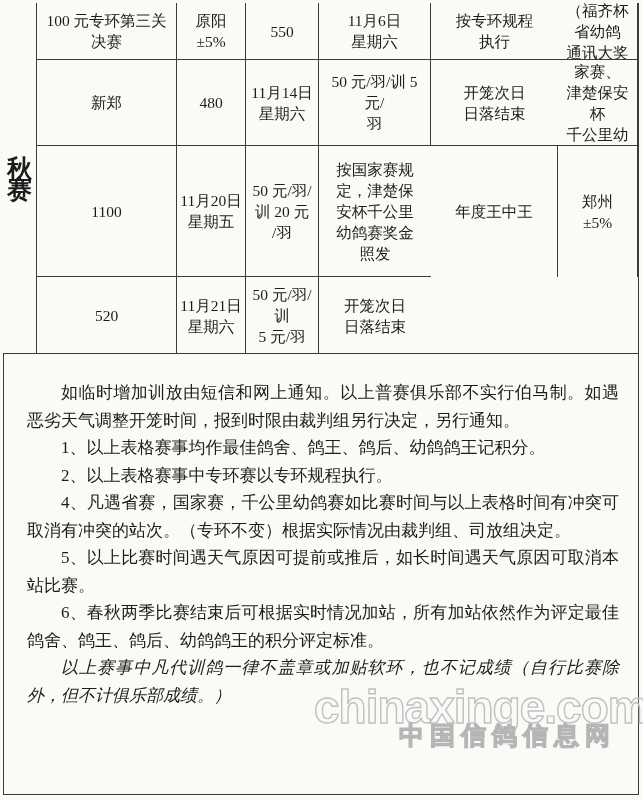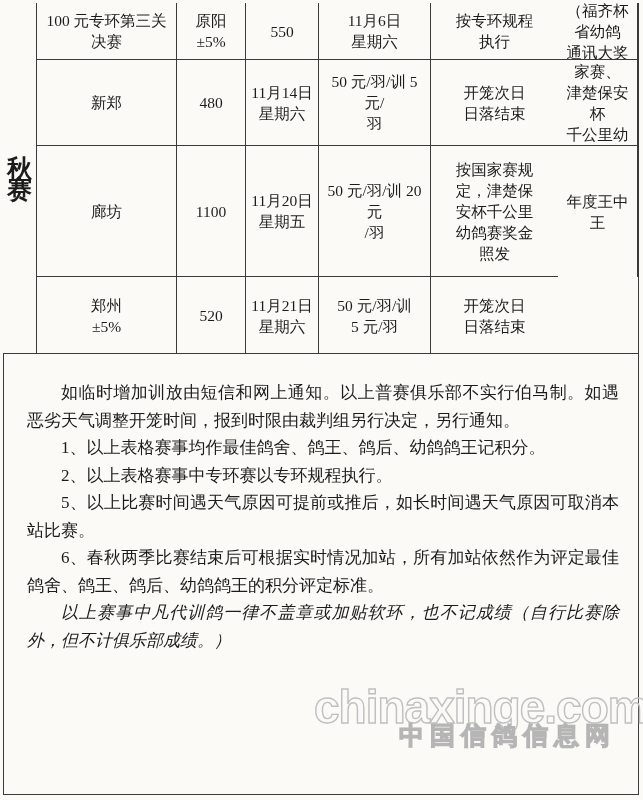--- a/index.html
+++ b/index.html
@@ -99,21 +99,20 @@
   <div class="cell">11月14日
 星期六</div>
   <div class="cell">50 元/羽/训 5 元/
 羽</div>
   <div class="cell last-col">开笼次日
 日落结束</div>
 
   <div class="cell">千公里国家赛、
 津楚保安杯
 千公里幼鸽赛</div>
-  <div class="cell">廊坊</div>
   <div class="cell">1100</div>
   <div class="cell">11月20日
 星期五</div>
   <div class="cell">50 元/羽/训 20 元
 /羽</div>
   <div class="cell last-col">按国家赛规
 定，津楚保
 安杯千公里
 幼鸽赛奖金
 照发</div>
@@ -127,19 +126,20 @@
   <div class="cell bottom-row">50 元/羽/训
 5 元/羽</div>
   <div class="cell last-col bottom-row">开笼次日
 日落结束</div>
 </div>
 
 <div class="notes-area">
   <p>如临时增加训放由短信和网上通知。以上普赛俱乐部不实行伯马制。如遇恶劣天气调整开笼时间，报到时限由裁判组另行决定，另行通知。</p>
   <p>1、以上表格赛事均作最佳鸽舍、鸽王、鸽后、幼鸽鸽王记积分。</p>
   <p>2、以上表格赛事中专环赛以专环规程执行。</p>
+  <p>4、凡遇省赛，国家赛，千公里幼鸽赛如比赛时间与以上表格时间有冲突可取消有冲突的站次。（专环不变）根据实际情况由裁判组、司放组决定。</p>
   <p>5、以上比赛时间遇天气原因可提前或推后，如长时间遇天气原因可取消本站比赛。</p>
   <p>6、春秋两季比赛结束后可根据实时情况加站，所有加站依然作为评定最佳鸽舍、鸽王、鸽后、幼鸽鸽王的积分评定标准。</p>
   <p class="handwritten">以上赛事中凡代训鸽一律不盖章或加贴软环，也不记成绩（自行比赛除外，但不计俱乐部成绩。）</p>
 </div>
 
 <div class="watermark-domain">chinaxinge.com</div>
 <div class="watermark-sitename">中国信鸽信息网</div>
 
 </body></html>

